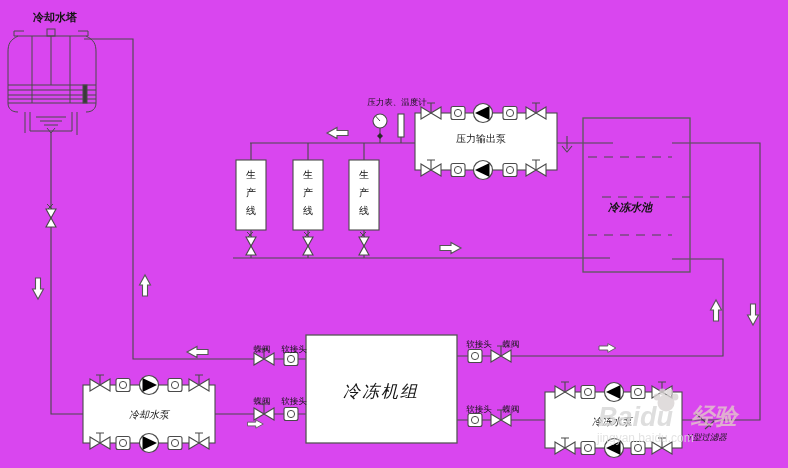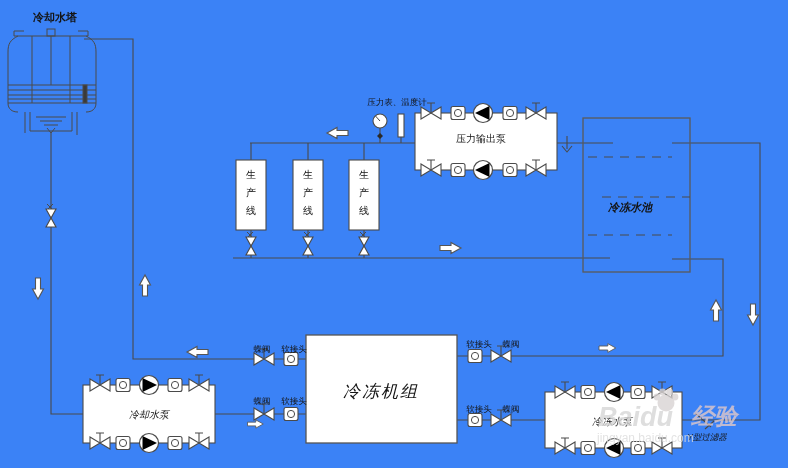--- a/index.html
+++ b/index.html
@@ -1,16 +1,16 @@
 <!DOCTYPE html>
 <html><head>
 <meta charset="utf-8">
 <style>
   html,body{margin:0;padding:0;background:#ffffff;}
-  .stage{position:relative;width:788px;height:468px;background:#3b82f6;overflow:hidden;
+  .stage{position:relative;width:788px;height:468px;background:#d946ef;overflow:hidden;
          font-family:"Liberation Sans","DejaVu Sans",sans-serif;}
   svg{display:block}
   .lbl{fill:#141414;font-size:10px;text-anchor:middle;font-family:"Liberation Sans","DejaVu Sans",sans-serif;}
   .lbl-s{font-size:8.5px;}
   .lbl-b{font-size:11px;font-weight:bold;}
   .slant{font-style:italic;}
   .big{font-size:17px;letter-spacing:2px;}
   .wm-brand{font-size:27px;font-weight:bold;font-style:italic;}
   .wm-suffix{font-size:23px;font-weight:bold;font-style:italic;}
   .wm-url{font-size:12px;}

